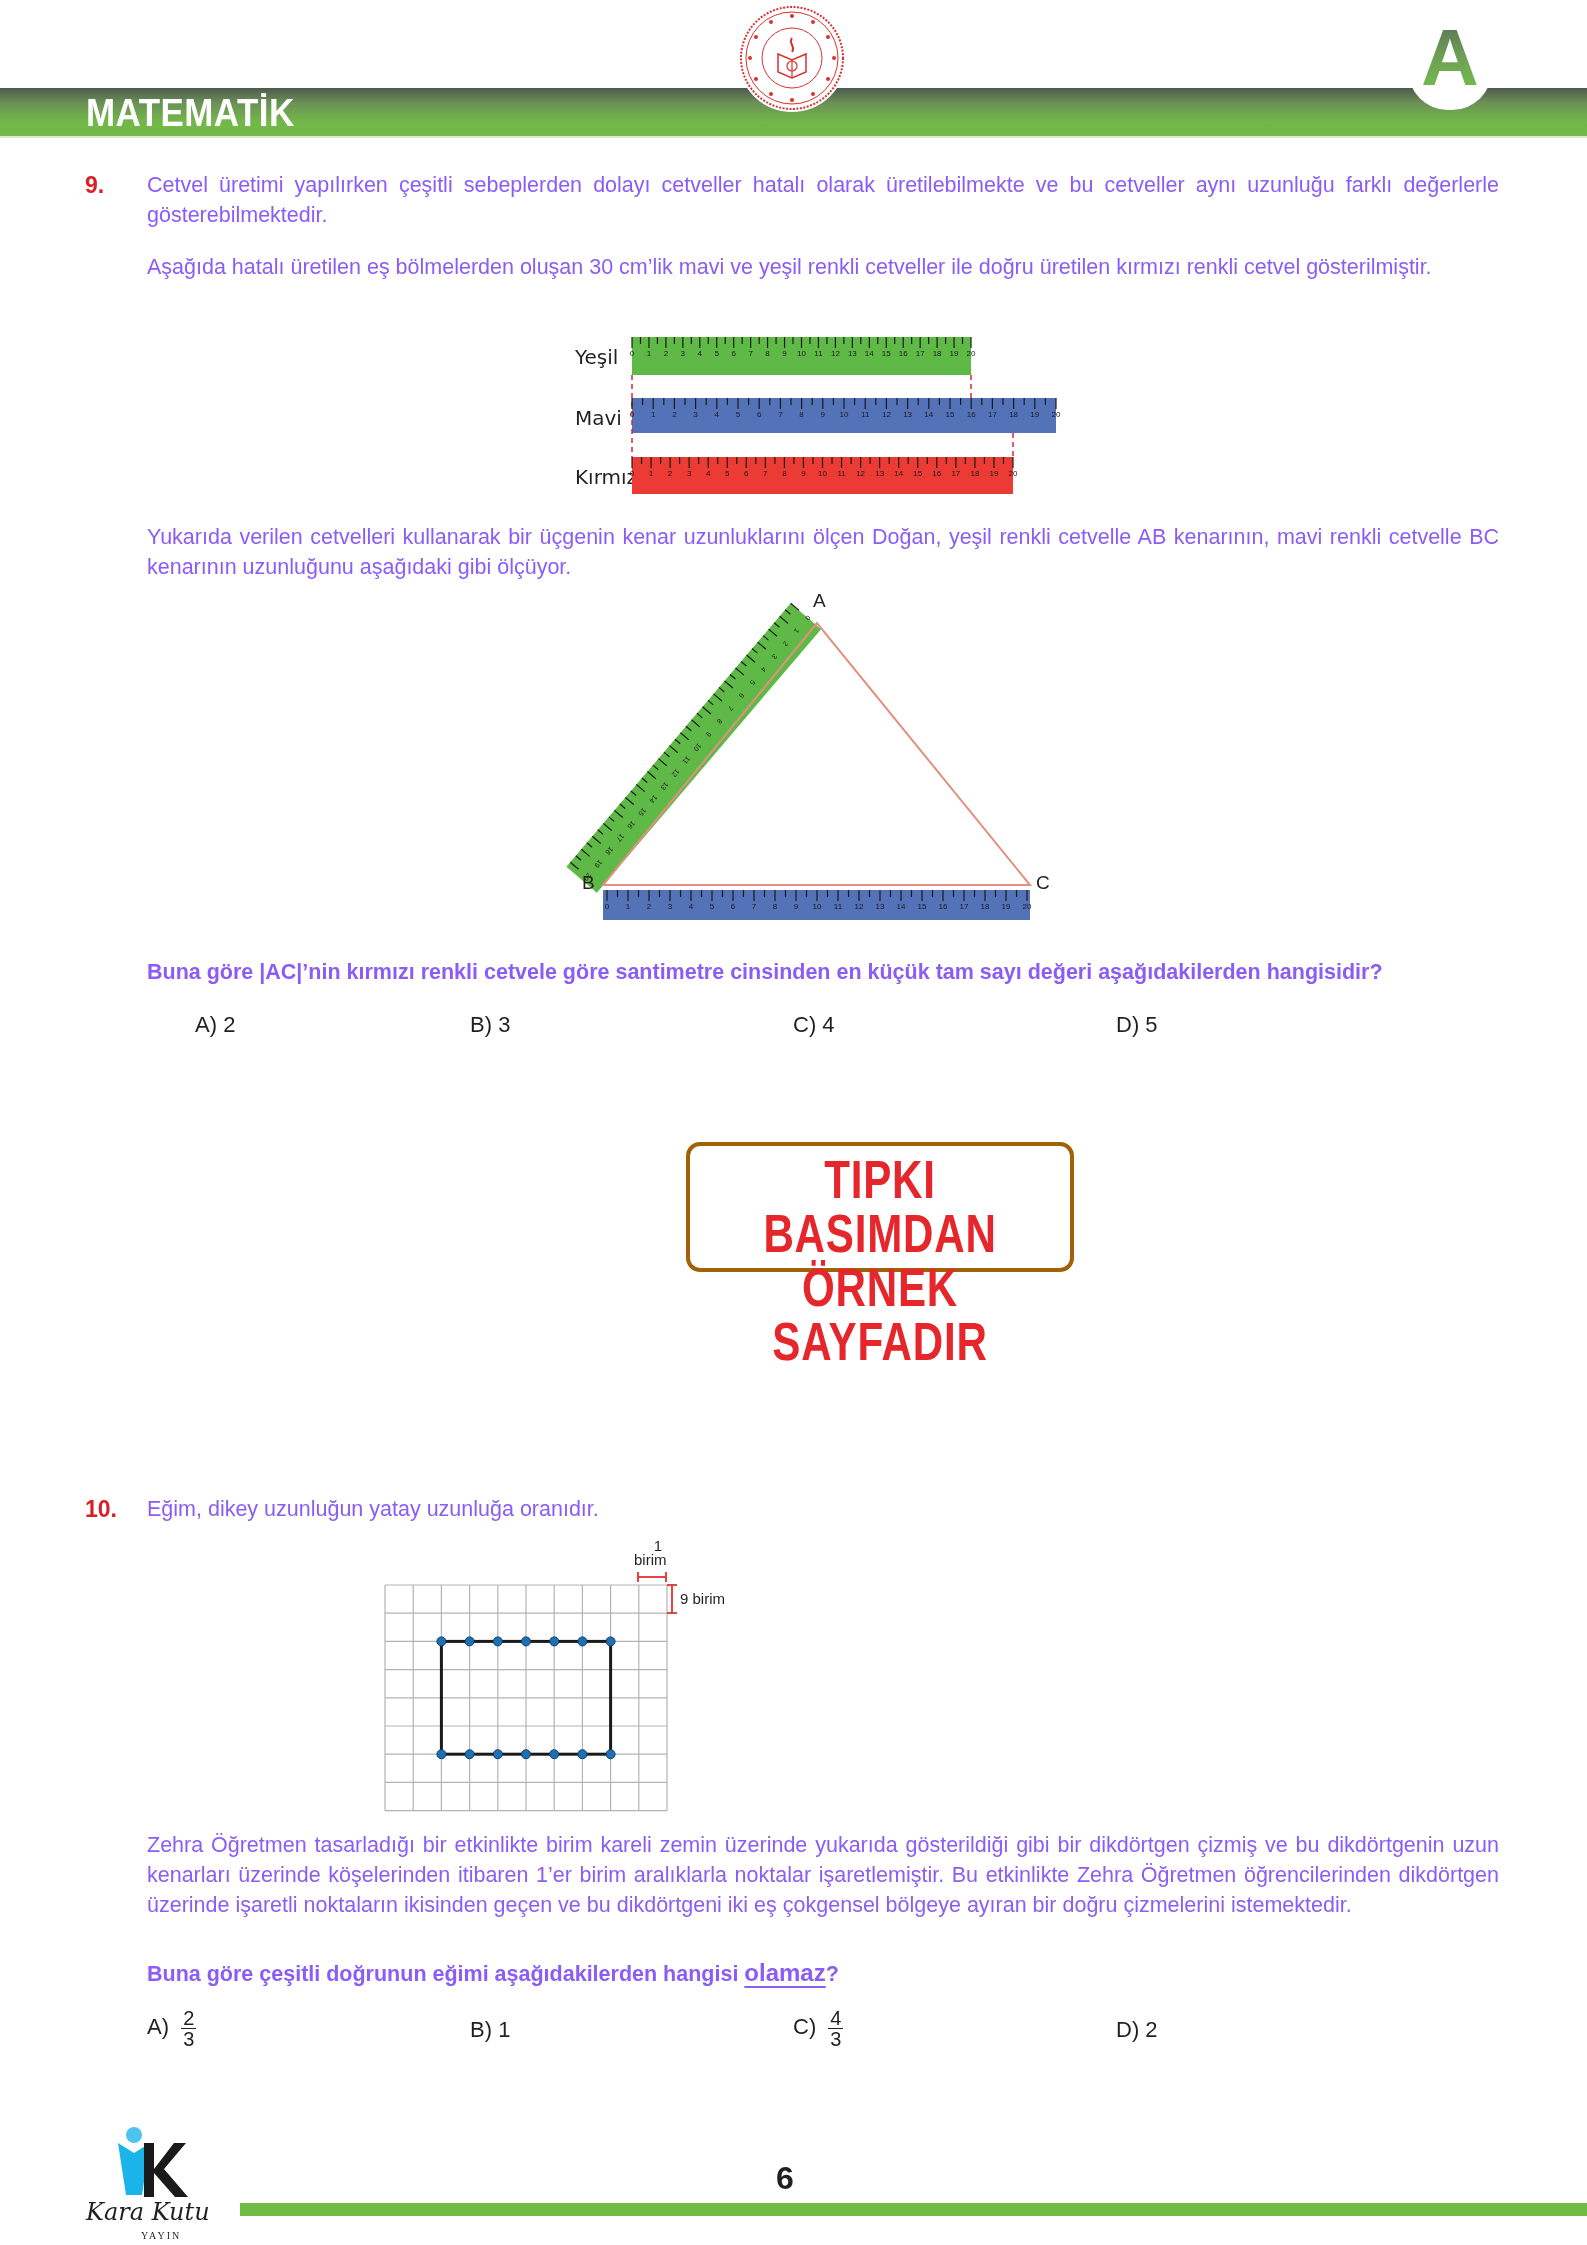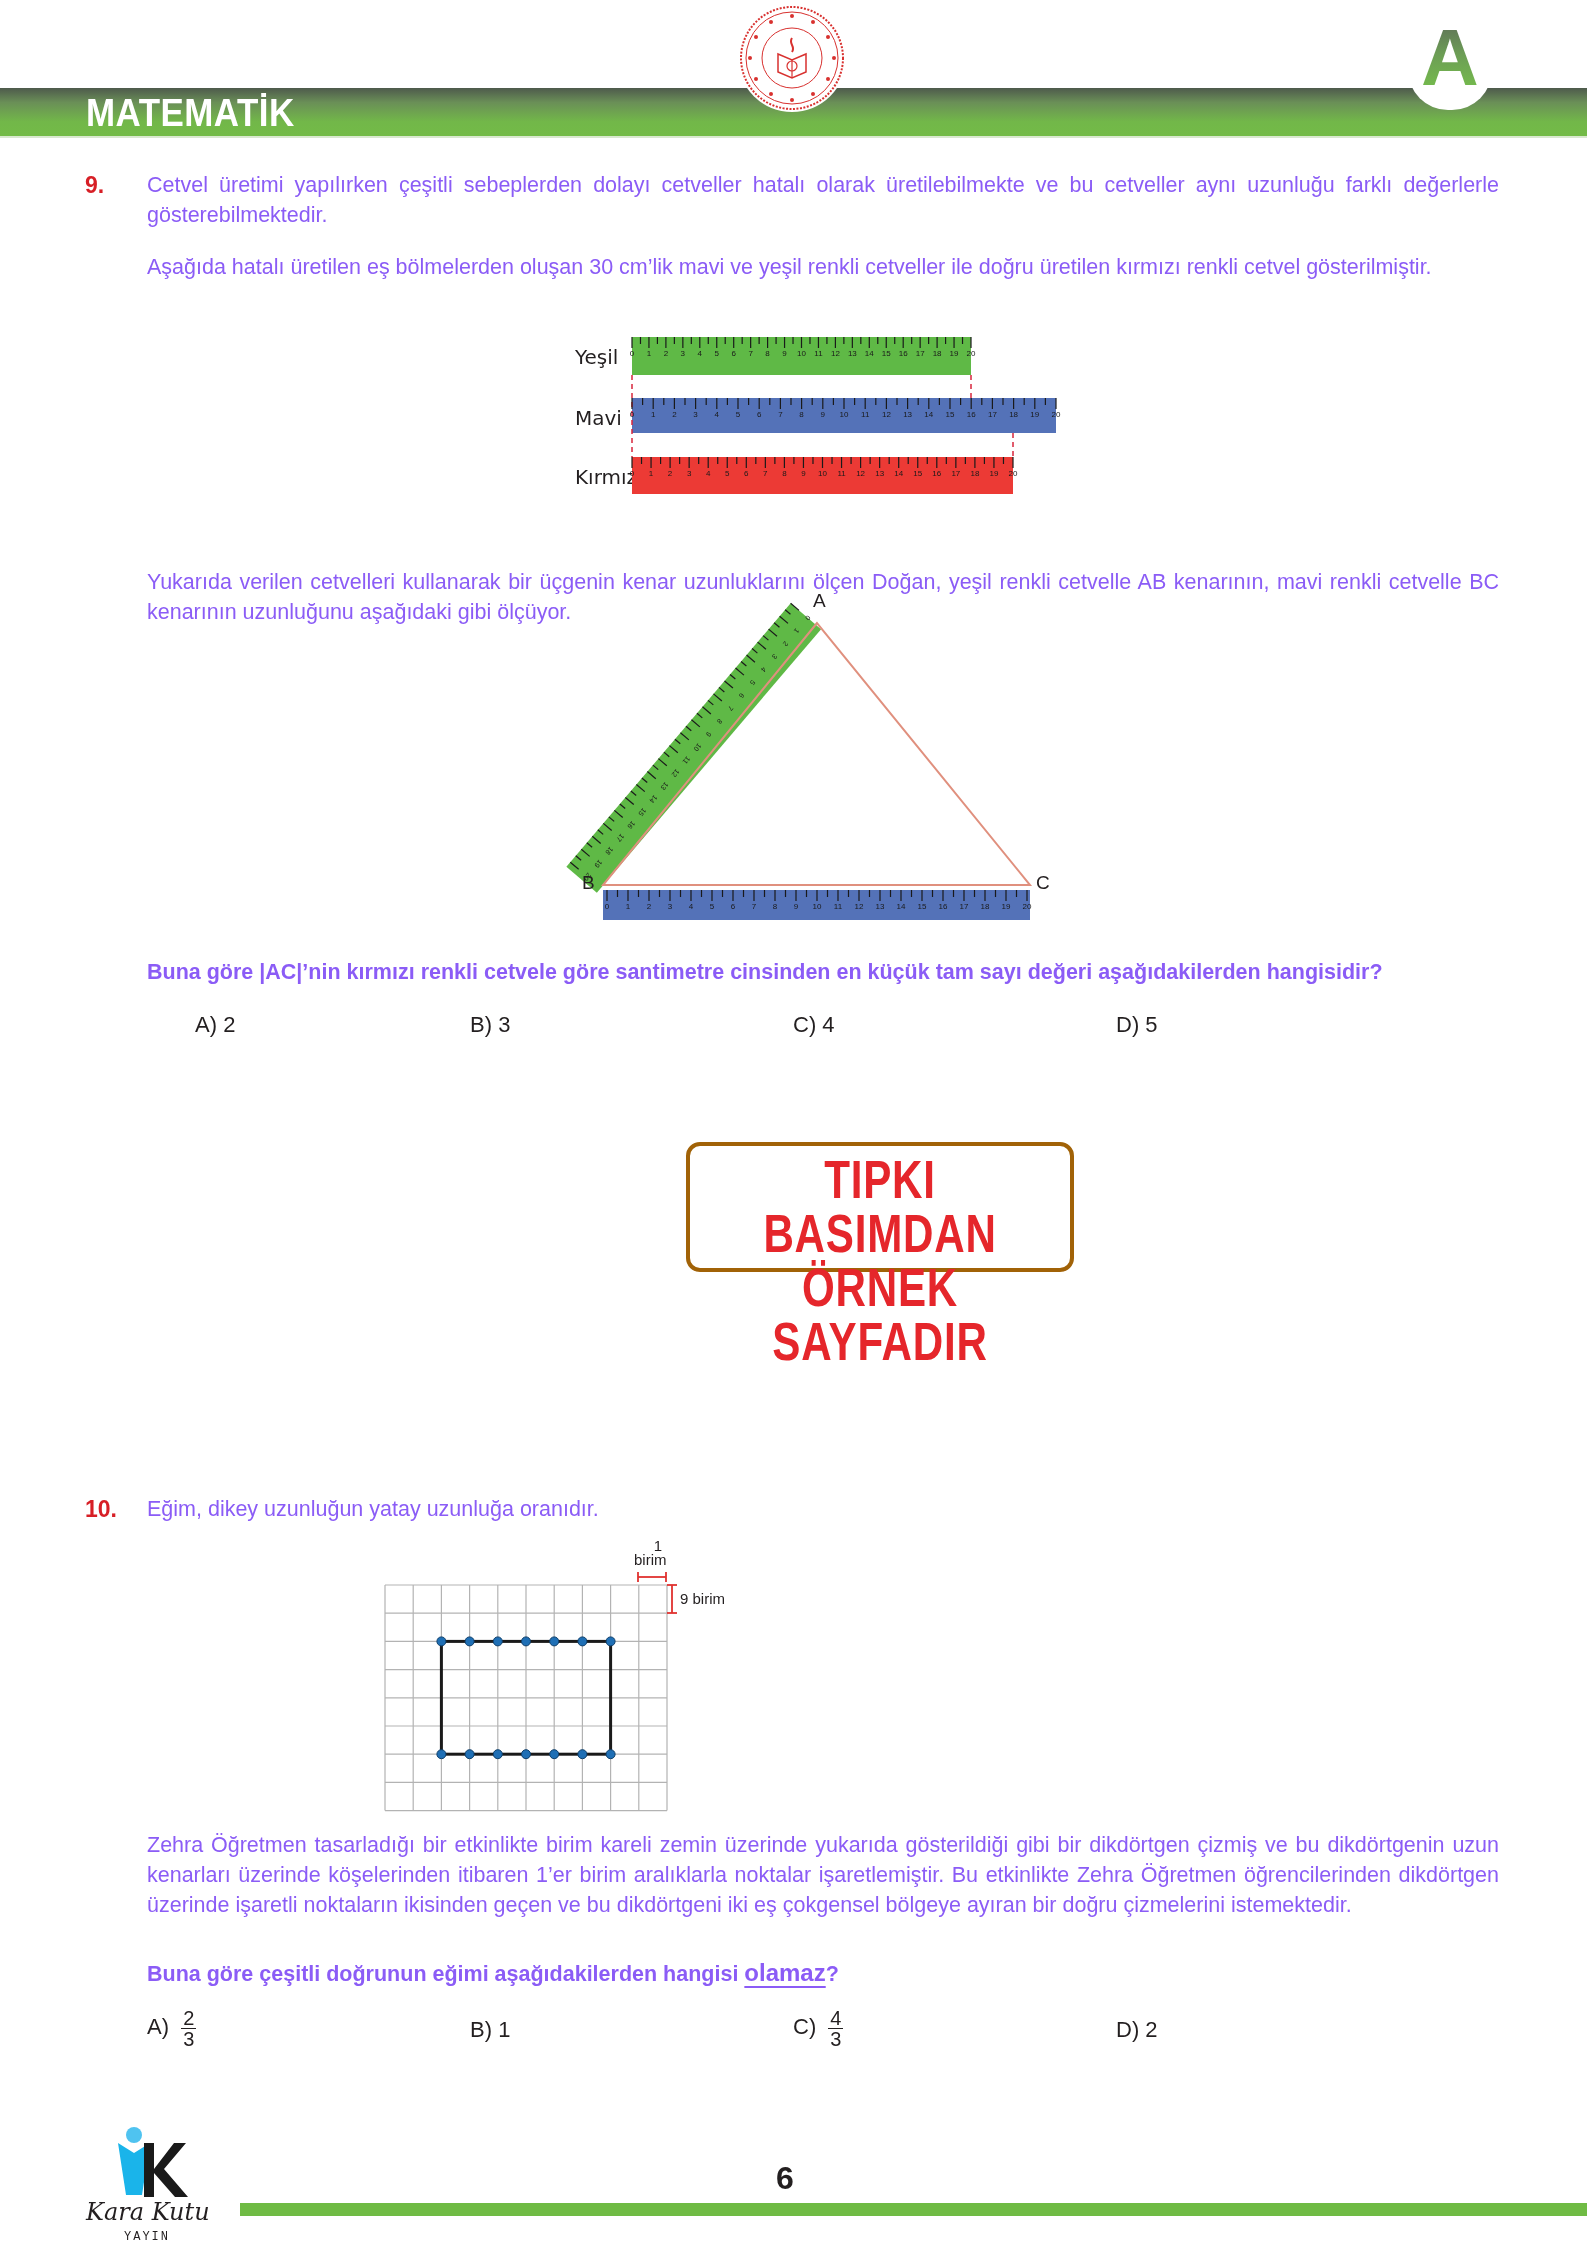--- a/index.html
+++ b/index.html
@@ -36,21 +36,21 @@
 
   
   .stamp { left: 686px; top: 1142px; width: 388px; height: 130px; border: 4px solid #a16207; border-radius: 14px;
     color: #e5262b; font-family: "Liberation Sans", sans-serif; font-weight: bold; text-align: center; }
   .stamp-line { display: block; font-size: 54px; line-height: 54px; letter-spacing: 1px; transform: scaleX(0.78); }
 
   
   .footer-bar { left: 240px; top: 2203px; width: 1347px; height: 13px; background: #6fbb44; }
   .page-num { left: 776px; top: 2160px; font-weight: bold; font-size: 32px; color: #231f20; }
   .brand-name { left: 86px; top: 2198px; font-family: "DejaVu Serif", serif; font-style: italic; font-size: 24px; color: #231f20; }
-  .brand-sub { left: 124px; top: 2230px; font-family: Liberation Mono, monospace; font-size: 12px; letter-spacing: 2px; color: #231f20; }
+  .brand-sub { left: 141px; top: 2230px; font-family: Liberation Serif, serif; font-size: 10px; letter-spacing: 2px; color: #231f20; }
 </style>
 </head>
 <body>
 
 <div class="abs header-band"></div>
 <div class="abs subject-title">MATEMATİK</div>
 
 <div class="abs seal">
   <svg width="108" height="108" viewBox="0 0 108 108">
     <circle cx="54" cy="54" r="51" fill="#fff" stroke="#d8312f" stroke-width="2" stroke-dasharray="2 1.5"></circle>
@@ -286,21 +286,21 @@
         <text x="357.75" y="151" font-size="8" text-anchor="middle" fill="#1a1a1a" font-family="Liberation Sans, sans-serif">15</text>
         <text x="376.8" y="151" font-size="8" text-anchor="middle" fill="#1a1a1a" font-family="Liberation Sans, sans-serif">16</text>
         <text x="395.85" y="151" font-size="8" text-anchor="middle" fill="#1a1a1a" font-family="Liberation Sans, sans-serif">17</text>
         <text x="414.90000000000003" y="151" font-size="8" text-anchor="middle" fill="#1a1a1a" font-family="Liberation Sans, sans-serif">18</text>
         <text x="433.95" y="151" font-size="8" text-anchor="middle" fill="#1a1a1a" font-family="Liberation Sans, sans-serif">19</text>
         <text x="453" y="151" font-size="8" text-anchor="middle" fill="#1a1a1a" font-family="Liberation Sans, sans-serif">20</text>
       </g>
   </svg>
 </div>
 
-<div class="abs para" style="top:522px;margin-top:45px;">Yukarıda verilen cetvelleri kullanarak bir üçgenin kenar uzunluklarını ölçen Doğan, yeşil renkli cetvelle AB kenarının, mavi renkli cetvelle BC kenarının uzunluğunu aşağıdaki gibi ölçüyor.</div>
+<div class="abs para" style="top:522px;">Yukarıda verilen cetvelleri kullanarak bir üçgenin kenar uzunluklarını ölçen Doğan, yeşil renkli cetvelle AB kenarının, mavi renkli cetvelle BC kenarının uzunluğunu aşağıdaki gibi ölçüyor.</div>
 
 <div class="abs" style="left:560px; top:590px; width:500px; height:340px;">
   <svg width="500" height="340" viewBox="0 0 500 340">
 
     <g transform="translate(255,34) rotate(130.4)">
       <rect x="0" y="-8" width="346" height="40" fill="#5fb946"></rect>
       <g id="ab-ticks">
           <line x1="0" y1="21" x2="0" y2="32" stroke="#1a1a1a" stroke-width="1.2"></line>
           <line x1="8.5" y1="25" x2="8.5" y2="32" stroke="#1a1a1a" stroke-width="1.2"></line>
           <line x1="17" y1="21" x2="17" y2="32" stroke="#1a1a1a" stroke-width="1.2"></line>

